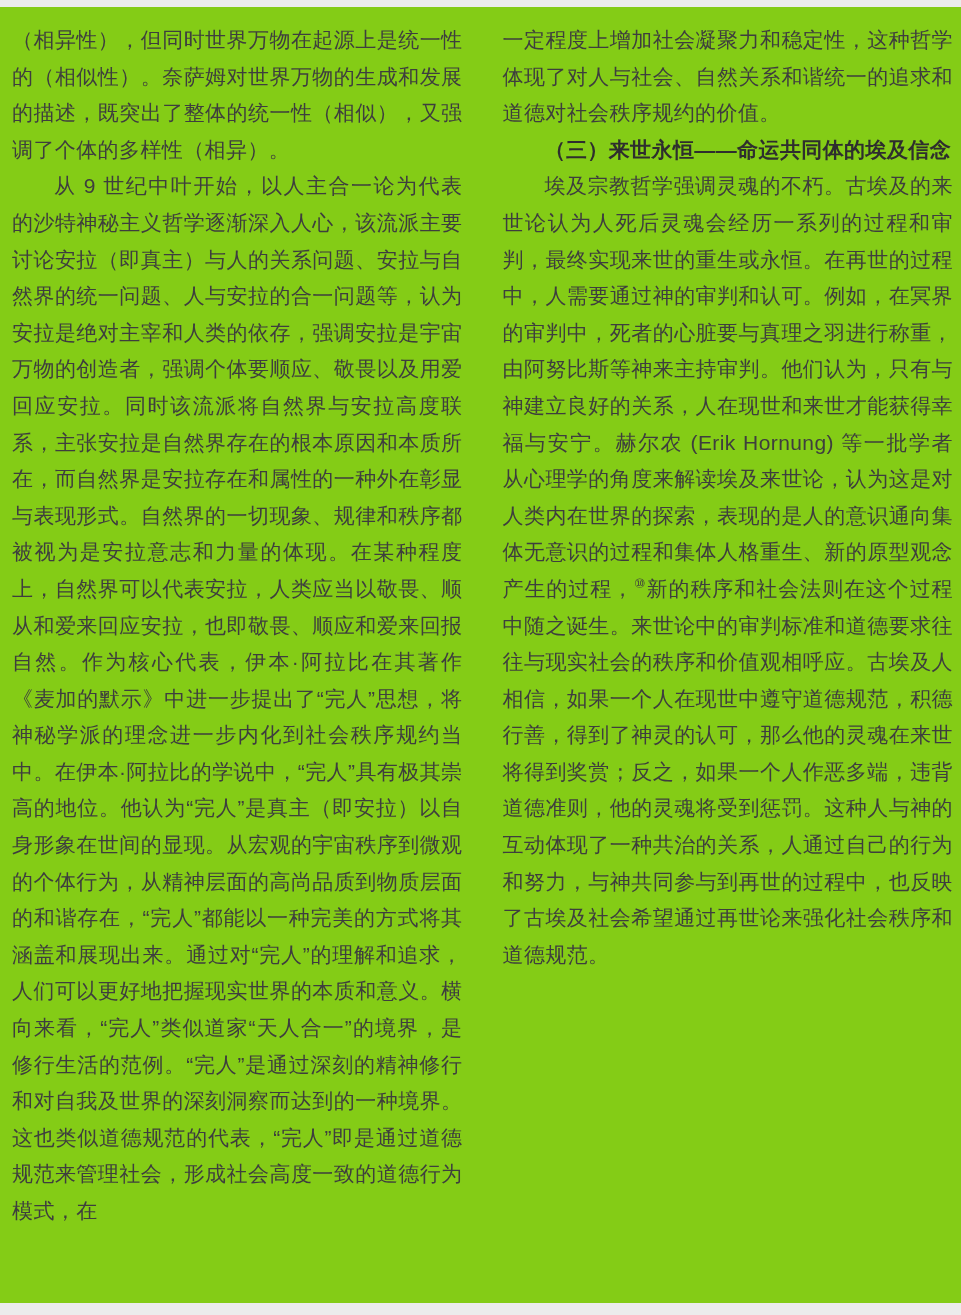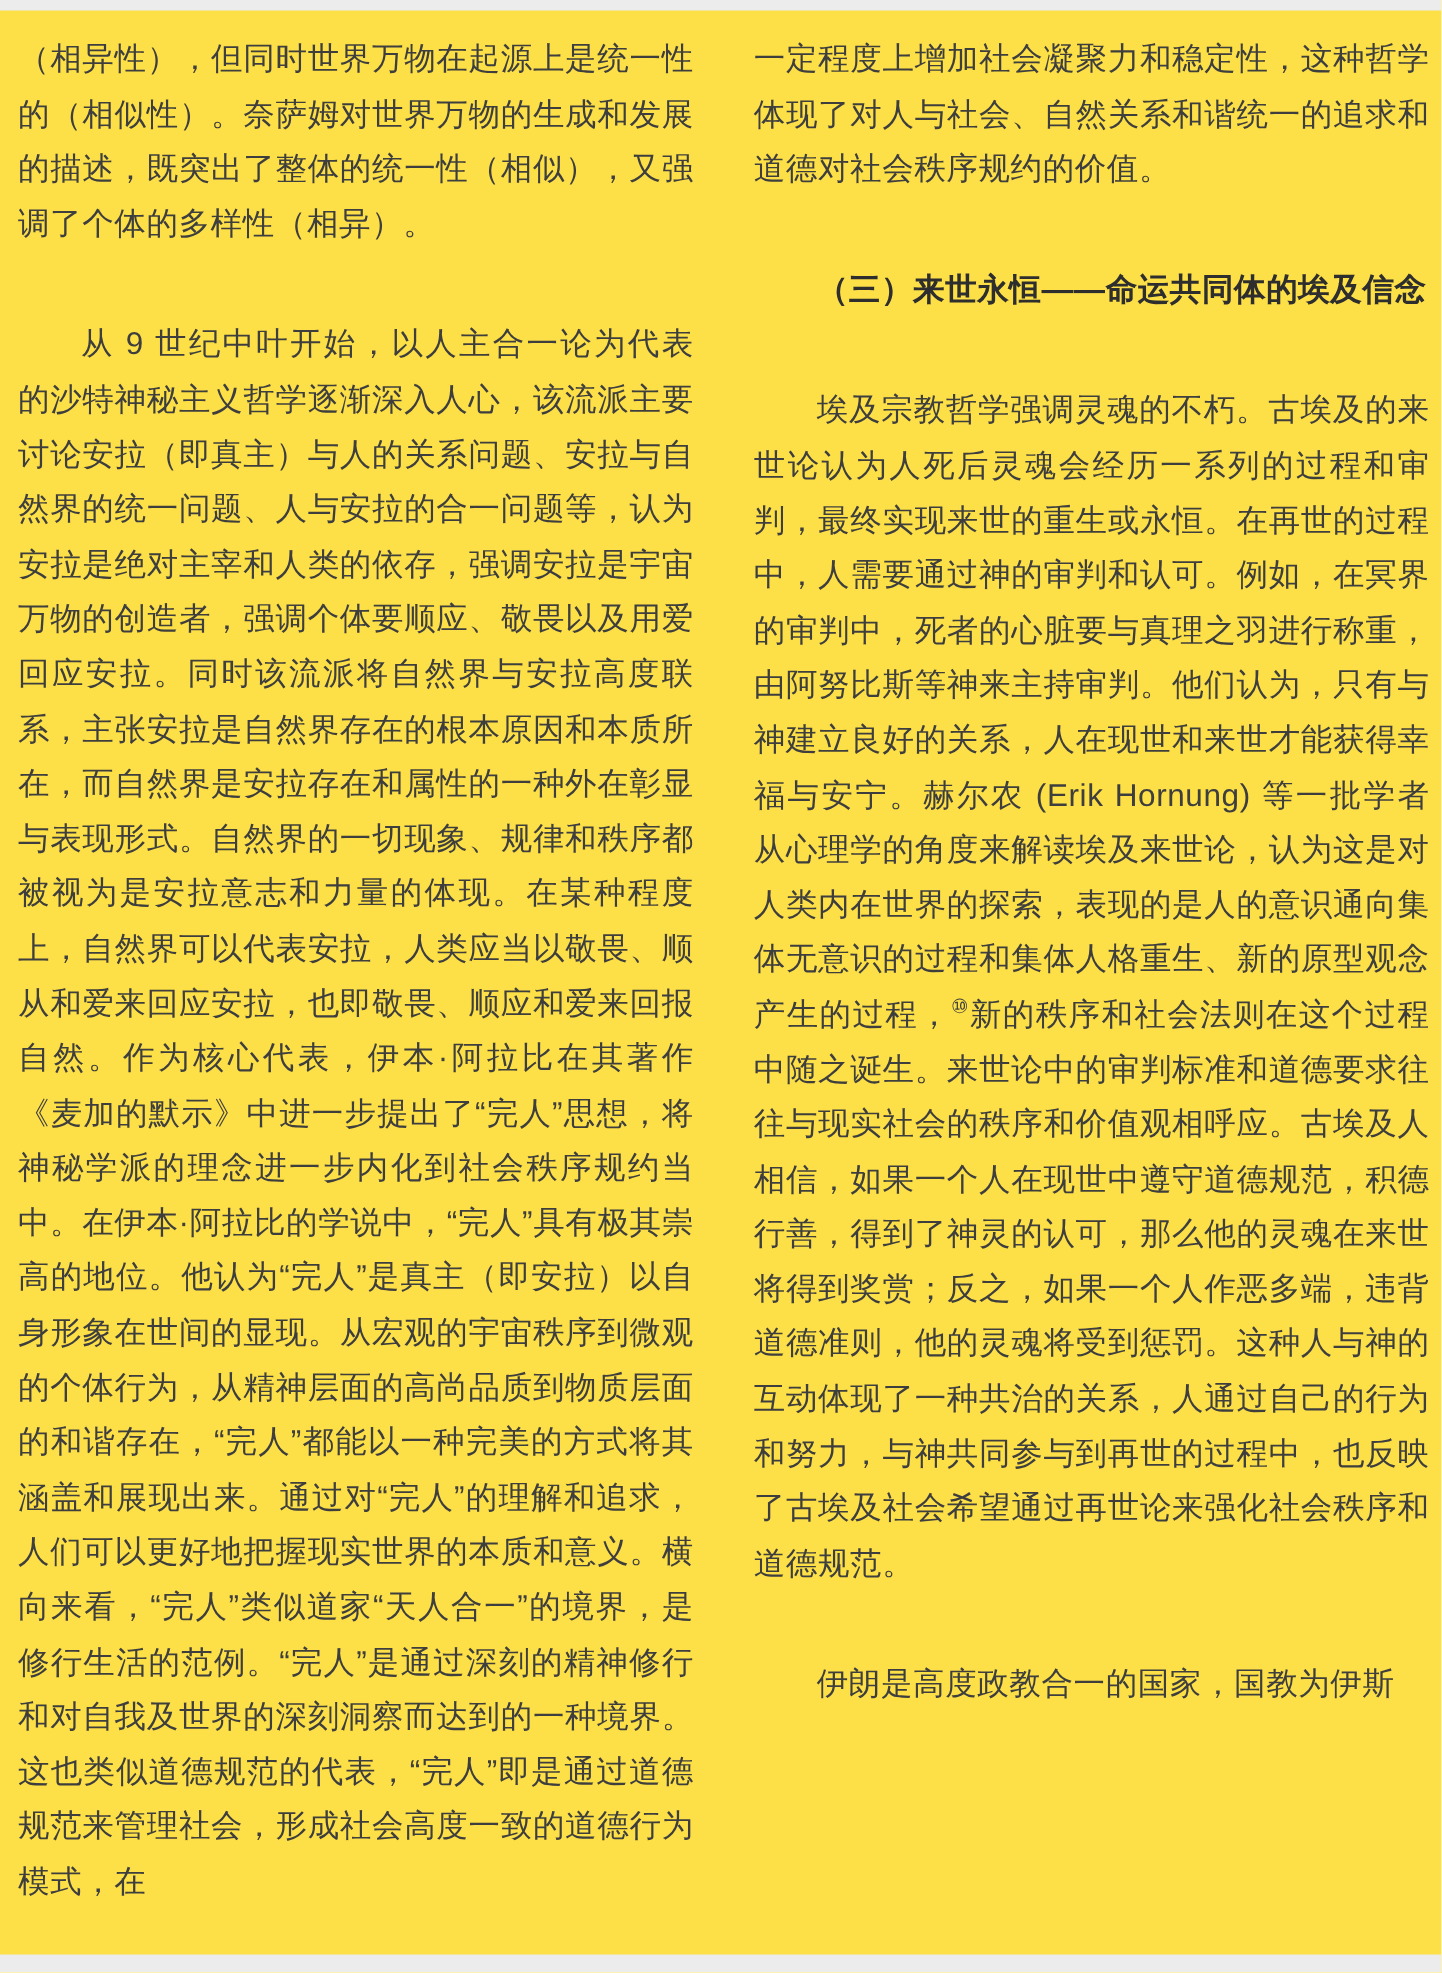--- a/index.html
+++ b/index.html
@@ -1,20 +1,20 @@
 <!DOCTYPE html>
 <html><head>
 <meta charset="utf-8">
 <style>
   html, body { margin: 0; padding: 0; background: #ffffff; }
   .page {
     position: relative;
     width: 961px;
     height: 1315px;
-    background: #fde047;
+    background: #84cc16;
     overflow: hidden;
     font-family: "Liberation Sans", "DejaVu Sans", sans-serif;
   }
   .strip-top {
     position: absolute; top: 0; left: 0; right: 0;
     height: 7px; background: #ececec;
   }
   .strip-bottom {
     position: absolute; bottom: 0; left: 0; right: 0;
     height: 12px; background: #ececec;
@@ -29,21 +29,21 @@
   }
   .column { width: 452px; }
   .column p {
     margin: 0;
     font-size: 21px;
     line-height: 36.6px;
     color: #3e3e3e;
     text-align: justify;
     letter-spacing: 0.4px;
   }
-  .column p.indent { text-indent: 2em; margin-top: 44px; }
+  .column p.indent { text-indent: 2em; }
   .column p.heading {
     font-weight: bold;
     color: #2e2e2e;
     text-align: left;
   }
   .sup {
     font-size: 13px;
     vertical-align: super;
     line-height: 0;
   }
@@ -55,17 +55,16 @@
   <div class="strip-top"></div>
   <div class="content">
     <div class="column">
         <p class=""><span>（相异性），但同时世界万物在起源上是统一性的（相似性）。奈萨姆对世界万物的生成和发展的描述，既突出了整体的统一性（相似），又强调了个体的多样性（相异）。</span></p>
         <p class="indent"><span>从 9 世纪中叶开始，以人主合一论为代表的沙特神秘主义哲学逐渐深入人心，该流派主要讨论安拉（即真主）与人的关系问题、安拉与自然界的统一问题、人与安拉的合一问题等，认为安拉是绝对主宰和人类的依存，强调安拉是宇宙万物的创造者，强调个体要顺应、敬畏以及用爱回应安拉。同时该流派将自然界与安拉高度联系，主张安拉是自然界存在的根本原因和本质所在，而自然界是安拉存在和属性的一种外在彰显与表现形式。自然界的一切现象、规律和秩序都被视为是安拉意志和力量的体现。在某种程度上，自然界可以代表安拉，人类应当以敬畏、顺从和爱来回应安拉，也即敬畏、顺应和爱来回报自然。作为核心代表，伊本·阿拉比在其著作《麦加的默示》中进一步提出了“完人”思想，将神秘学派的理念进一步内化到社会秩序规约当中。在伊本·阿拉比的学说中，“完人”具有极其崇高的地位。他认为“完人”是真主（即安拉）以自身形象在世间的显现。从宏观的宇宙秩序到微观的个体行为，从精神层面的高尚品质到物质层面的和谐存在，“完人”都能以一种完美的方式将其涵盖和展现出来。通过对“完人”的理解和追求，人们可以更好地把握现实世界的本质和意义。横向来看，“完人”类似道家“天人合一”的境界，是修行生活的范例。“完人”是通过深刻的精神修行和对自我及世界的深刻洞察而达到的一种境界。这也类似道德规范的代表，“完人”即是通过道德规范来管理社会，形成社会高度一致的道德行为模式，在</span></p>
       </div>
     <div class="column">
         <p class=""><span>一定程度上增加社会凝聚力和稳定性，这种哲学体现了对人与社会、自然关系和谐统一的追求和道德对社会秩序规约的价值。</span></p>
         <p class="heading indent"><span>（三）来世永恒——命运共同体的埃及信念</span></p>
         <p class="indent"><span>埃及宗教哲学强调灵魂的不朽。古埃及的来世论认为人死后灵魂会经历一系列的过程和审判，最终实现来世的重生或永恒。在再世的过程中，人需要通过神的审判和认可。例如，在冥界的审判中，死者的心脏要与真理之羽进行称重，由阿努比斯等神来主持审判。他们认为，只有与神建立良好的关系，人在现世和来世才能获得幸福与安宁。赫尔农 (Erik Hornung) 等一批学者从心理学的角度来解读埃及来世论，认为这是对人类内在世界的探索，表现的是人的意识通向集体无意识的过程和集体人格重生、新的原型观念产生的过程，</span><span class="sup">⑩</span><span>新的秩序和社会法则在这个过程中随之诞生。来世论中的审判标准和道德要求往往与现实社会的秩序和价值观相呼应。古埃及人相信，如果一个人在现世中遵守道德规范，积德行善，得到了神灵的认可，那么他的灵魂在来世将得到奖赏；反之，如果一个人作恶多端，违背道德准则，他的灵魂将受到惩罚。这种人与神的互动体现了一种共治的关系，人通过自己的行为和努力，与神共同参与到再世的过程中，也反映了古埃及社会希望通过再世论来强化社会秩序和道德规范。</span></p>
-        <p class="indent"><span>伊朗是高度政教合一的国家，国教为伊斯</span></p>
       </div>
   </div>
   <div class="strip-bottom"></div>
 </div>
 
 </body></html>

